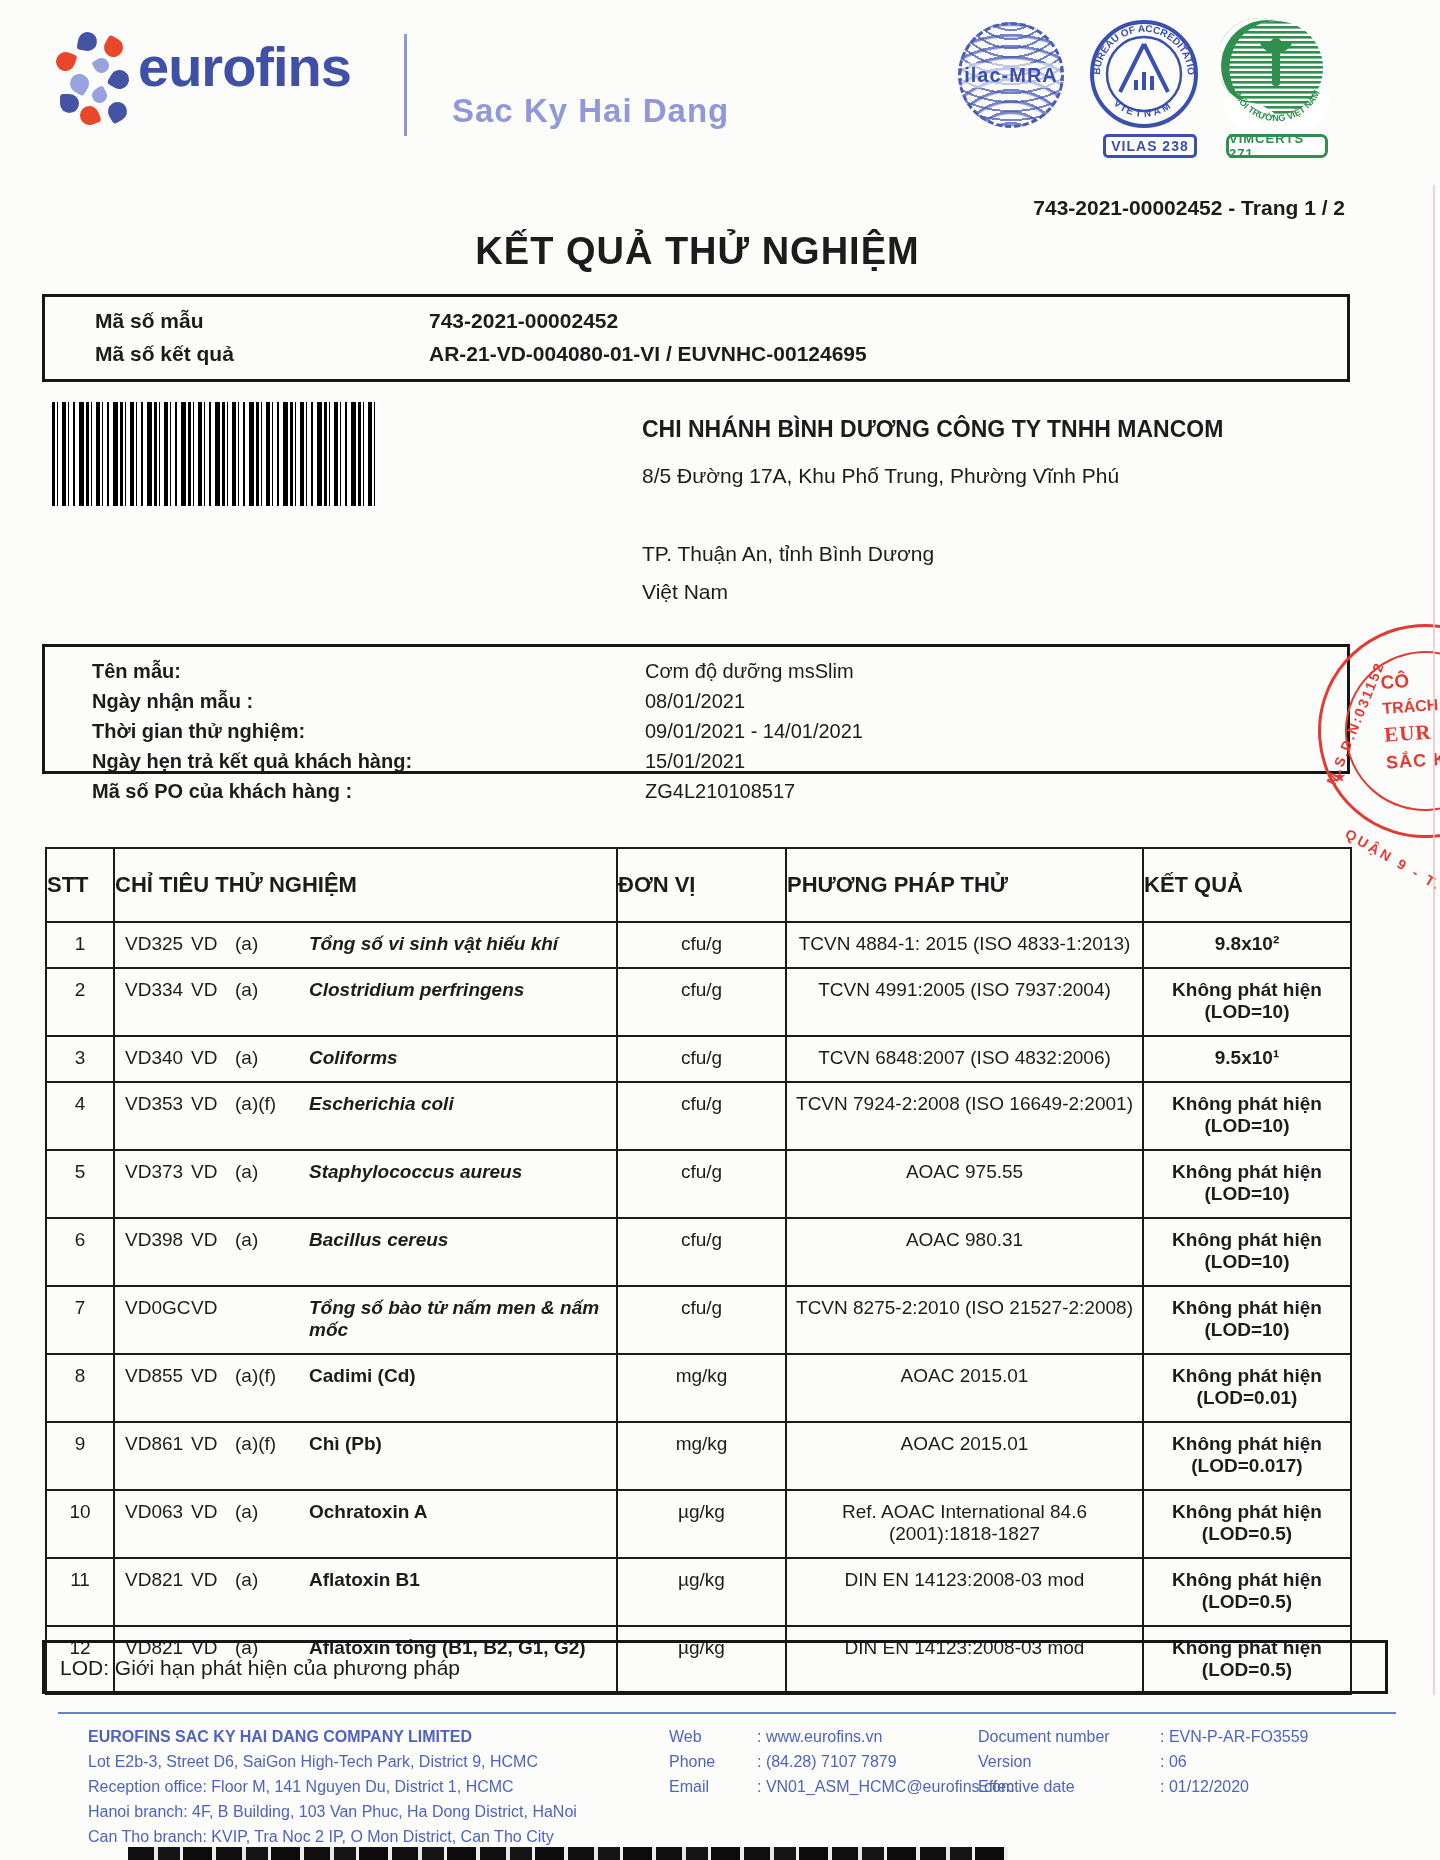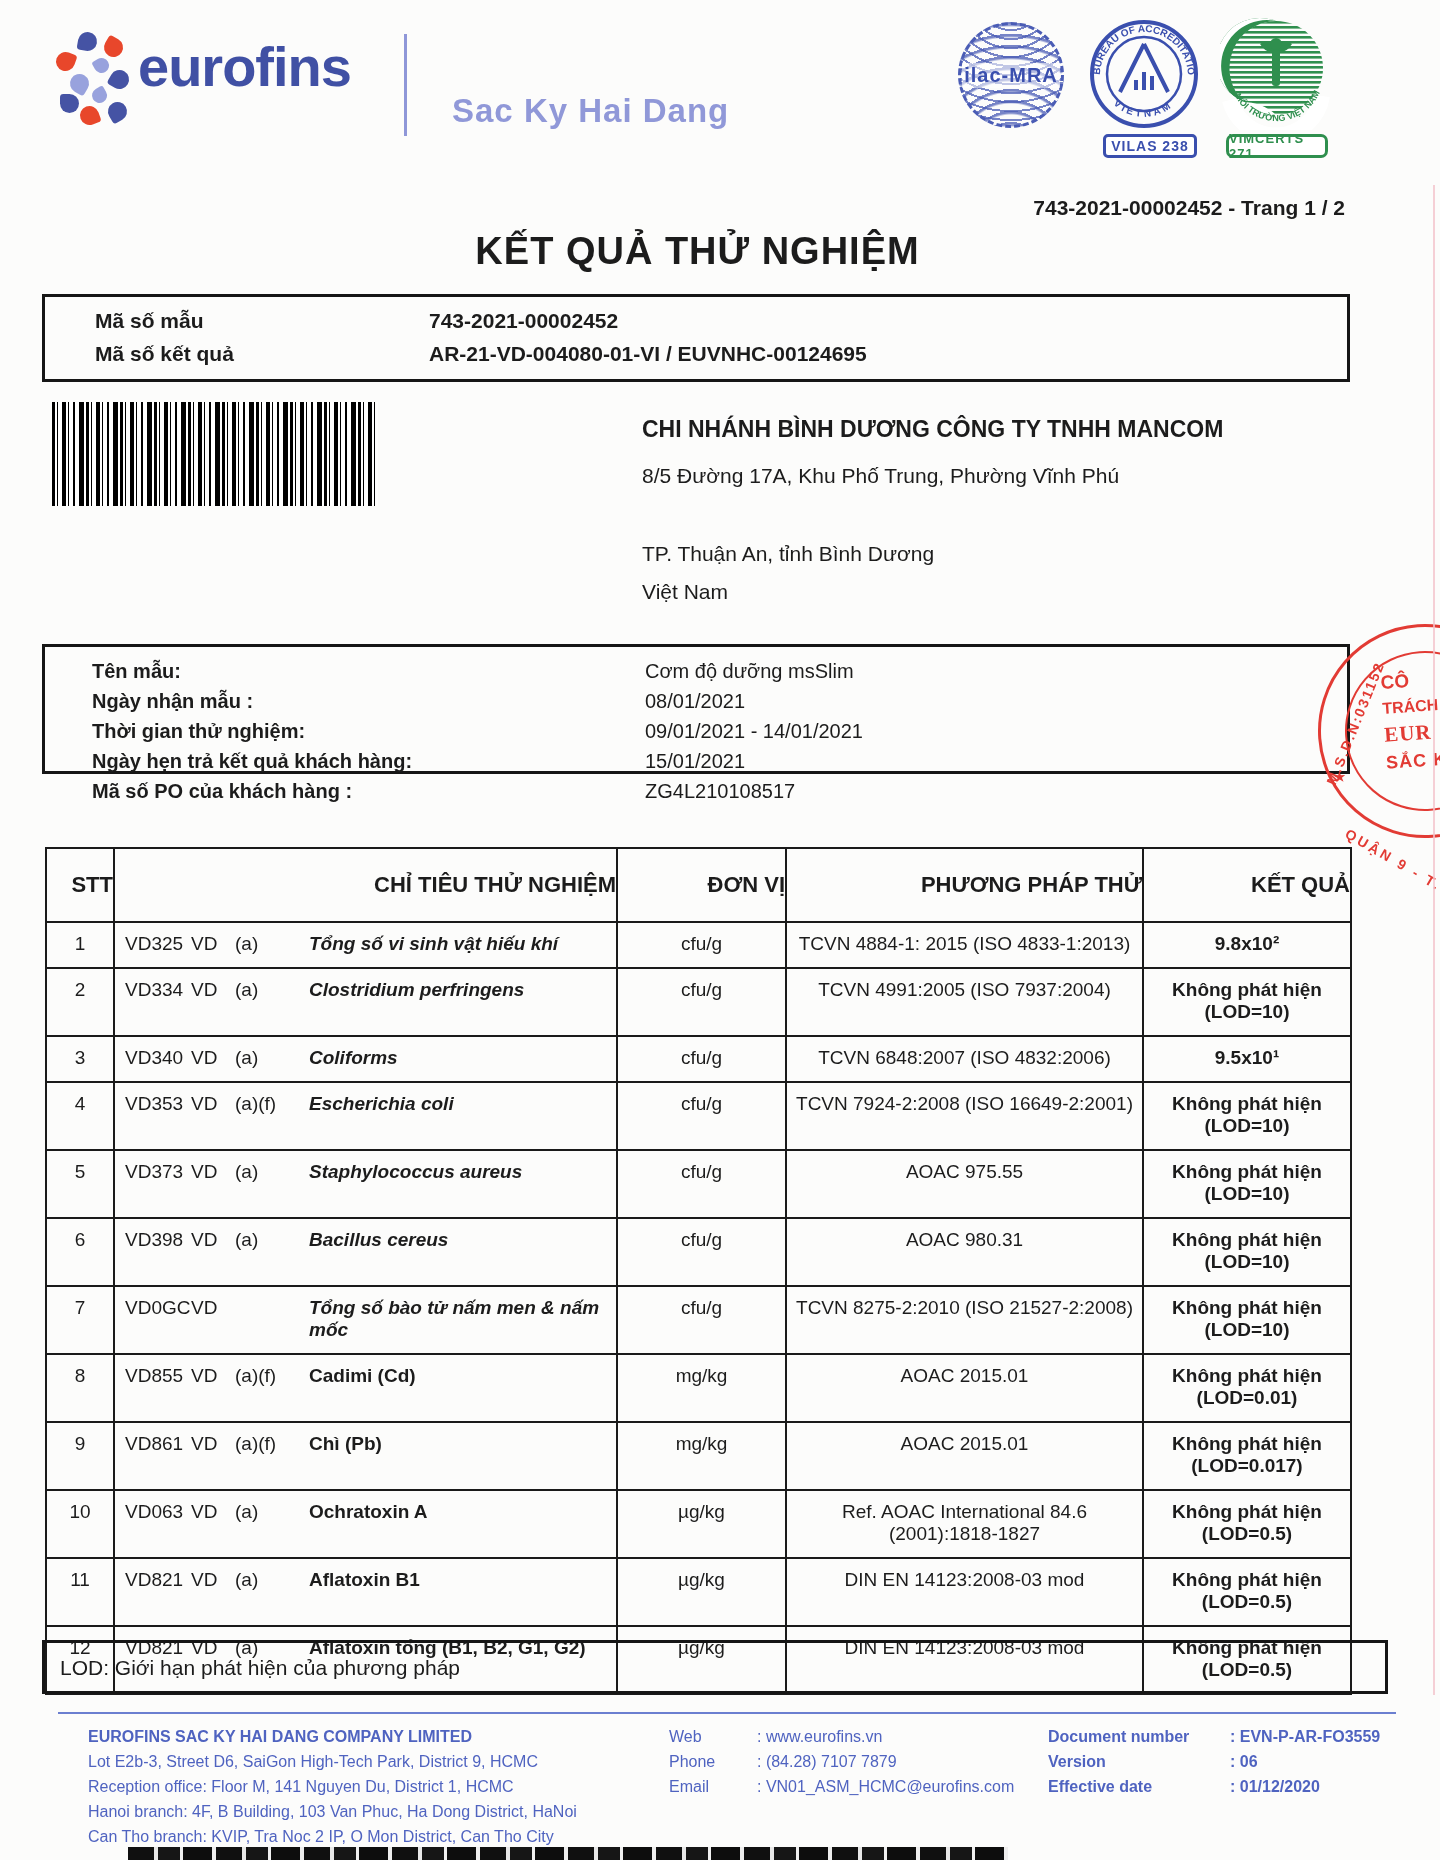--- a/index.html
+++ b/index.html
@@ -63,42 +63,42 @@
   .stamp-lines .s1 { font-size:19px; }
   .stamp-lines .s2 { font-size:16px; }
   .stamp-lines .s3 { font-size:21px; font-family:"Liberation Serif", serif; letter-spacing:1px; }
   .stamp-lines .s4 { font-size:18px; letter-spacing:1px; }
 
   .scan-line { position:absolute; left:1433px; top:185px; width:2px; height:1510px; background:#f2c3cc; opacity:.8; }
 
   
   #results { position:absolute; left:45px; top:847px; width:1305px; border-collapse:collapse; table-layout:fixed; }
   #results th, #results td { border:2.5px solid #1a1a1a; vertical-align:top; }
-  #results th { height:74px; vertical-align:middle; font-size:22px; font-weight:bold; text-align:right; }
+  #results th { height:74px; vertical-align:middle; font-size:22px; font-weight:bold; text-align:left; }
   #results td { padding:10px 4px 12px; font-size:19px; }
   td.c-stt { text-align:center; }
   .param-cell { display:flex; padding-left:6px; }
   .param-cell .code { width:66px; }
   .param-cell .lab { width:44px; }
   .param-cell .flag { width:74px; }
   .param-cell .pname { flex:1; font-weight:bold; padding-right:4px; }
   .it { font-style:italic; }
   td.c-unit, td.c-method { text-align:center; }
   td.c-result { text-align:center; font-weight:bold; }
   .res2 { font-weight:bold; }
 
   #box-lod { left:42px; top:1640px; width:1346px; height:54px; padding:13px 0 0 15px; font-size:21px; }
 
   
   .footer-rule { position:absolute; left:58px; top:1712px; width:1338px; height:2px; background:#6b7fd0; }
   .footer { position:absolute; left:0; top:1724px; width:1440px; color:#4f63c0; font-size:16px; line-height:25px; }
   .f-left { position:absolute; left:88px; top:0; width:520px; }
   .f-left .company { font-weight:bold; }
   .f-mid { position:absolute; left:633px; top:0;margin-left:36px; }
-  .f-right { position:absolute; left:1048px; top:0;font-weight:bold; }
+  .f-right { position:absolute; left:978px; top:0; }
   .kv { display:flex; }
   .f-mid .k { width:88px; }
   .f-right .k { width:182px; }
 
   .bottom-strip { position:absolute; left:128px; top:1847px; width:880px; height:13px;
                   background:repeating-linear-gradient(90deg,#101010 0 26px,#e8e8e8 26px 30px,#161616 30px 52px,#f0f0f0 52px 55px,#0d0d0d 55px 84px,#eeeeee 84px 88px); }
 </style>
 </head>
 <body>
 

